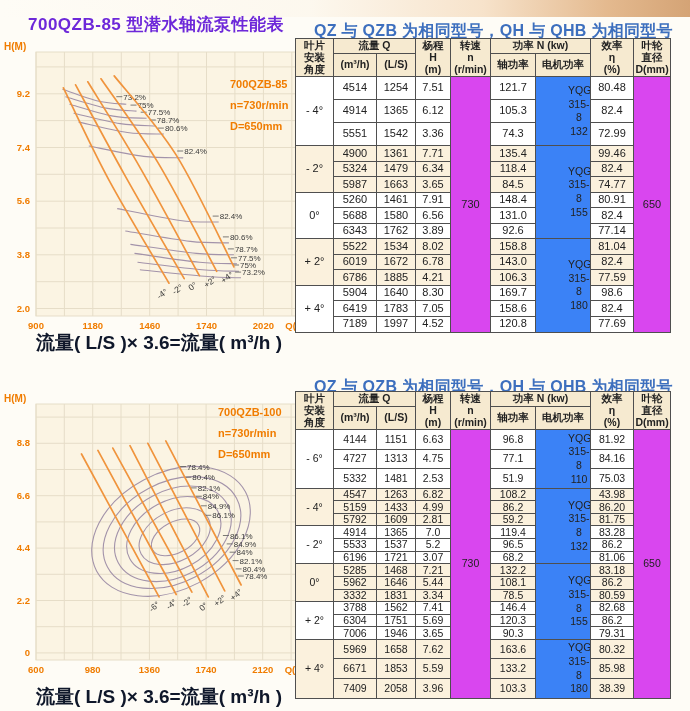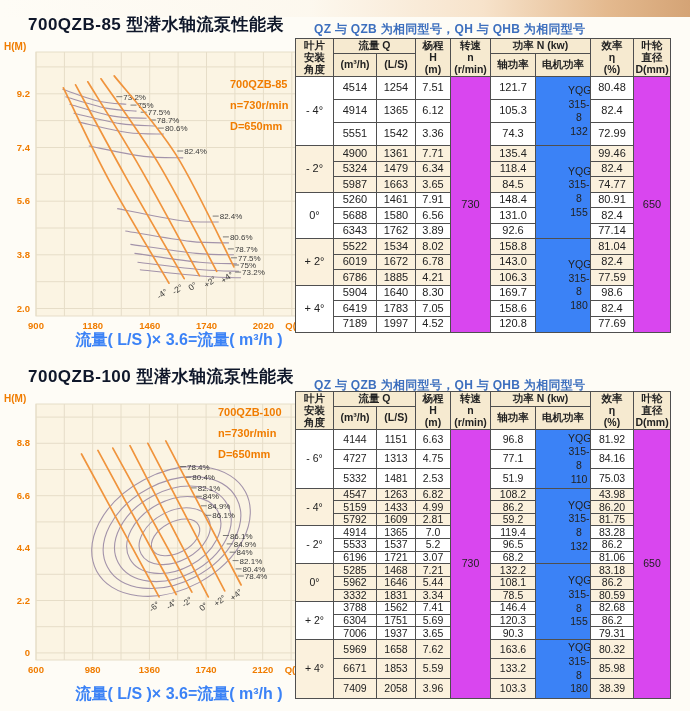--- a/index.html
+++ b/index.html
@@ -1,25 +1,25 @@
 <!DOCTYPE html>
 <html><head>
 <meta charset="utf-8">
 <style>
   html,body{margin:0;padding:0;}
   .page{position:relative;width:690px;height:711px;background:#fefcf6;overflow:hidden;
         font-family:"Liberation Sans",sans-serif;}
   .top-band{position:absolute;top:0;left:0;width:690px;height:17px;
         background:linear-gradient(90deg,rgba(255,255,255,0) 0%,rgba(246,225,195,0.15) 45%,
         rgba(238,196,150,0.45) 70%,rgba(219,163,108,0.75) 88%,rgba(205,148,95,0.85) 100%);}
-  .sec-title{position:absolute;color:#0f172a;font-weight:bold;font-size:17px;letter-spacing:0.5px;white-space:nowrap;}
-  .note{position:absolute;color:#3d6fbe;font-size:12px;font-weight:bold;letter-spacing:0.3px;white-space:nowrap;}
+  .sec-title{position:absolute;color:#6d28d9;font-weight:bold;font-size:17px;letter-spacing:0.5px;white-space:nowrap;}
+  .note{position:absolute;color:#3d6fbe;font-size:16px;font-weight:bold;letter-spacing:0.3px;white-space:nowrap;}
   .chart-svg{position:absolute;left:0;}
-  .xlabel{position:absolute;left:28px;width:302px;text-align:center;color:#3b82f6;
-          font-weight:bold;font-size:16px;white-space:nowrap;}
+  .xlabel{position:absolute;left:8px;width:302px;text-align:center;color:#0f172a;
+          font-weight:bold;font-size:19px;white-space:nowrap;}
   .twrap{position:absolute;left:295px;width:375px;}
   table{border-collapse:collapse;table-layout:fixed;width:375px;height:100%;border:1.5px solid #4f4f4f;}
   th,td{border:1px solid #4f4f4f;text-align:center;vertical-align:middle;overflow:hidden;color:#222;}
   th{background:#f6ead0;font-size:10.5px;font-weight:bold;white-space:pre-line;line-height:1.12;padding:1px 0;}
   td{font-size:11px;padding:0;line-height:1.05;}
   .t2 td{font-size:10.5px;}
   .rw{background:#ffffff;}
   .rc{background:#fbf1dd;}
   .wcell{background:#d946ef;}
   .mcell{background:#3b82f6;white-space:pre-line;font-size:10.5px;line-height:1.3;padding-left:32px;}
@@ -276,21 +276,20 @@
             <td class="rw">7189</td>
             <td class="rw">1997</td>
             <td class="rw">4.52</td>
             <td class="rw">120.8</td>
             <td class="rw">77.69</td>
           </tr>
         </tbody>
       </table>
     </div>
 
-  <div class="sec-title" style="left:28px;top:365px;">700QZB-100 型潜水轴流泵性能表</div>
   <div class="note" style="left:314px;top:377px;">QZ 与 QZB 为相同型号，QH 与 QHB 为相同型号</div>
   <svg id="chart2" class="chart-svg" style="top:394px;" width="315" height="288">
       <rect x="36" y="10" width="270" height="256" fill="#fbf4e3" stroke="#e6ddc8" stroke-width="1"></rect>
       <line x1="36.0" y1="10" x2="36.0" y2="266" stroke="#e6ddc8" stroke-width="1"></line>
       <line x1="64.3" y1="10" x2="64.3" y2="266" stroke="#e6ddc8" stroke-width="1"></line>
       <line x1="92.7" y1="10" x2="92.7" y2="266" stroke="#e6ddc8" stroke-width="1"></line>
       <line x1="121.0" y1="10" x2="121.0" y2="266" stroke="#e6ddc8" stroke-width="1"></line>
       <line x1="149.4" y1="10" x2="149.4" y2="266" stroke="#e6ddc8" stroke-width="1"></line>
       <line x1="177.7" y1="10" x2="177.7" y2="266" stroke="#e6ddc8" stroke-width="1"></line>
       <line x1="206.1" y1="10" x2="206.1" y2="266" stroke="#e6ddc8" stroke-width="1"></line>
@@ -516,21 +515,21 @@
           </tr>
           <tr>
             <td class="rw">6304</td>
             <td class="rw">1751</td>
             <td class="rw">5.69</td>
             <td class="rw">120.3</td>
             <td class="rw">86.2</td>
           </tr>
           <tr>
             <td class="rw">7006</td>
-            <td class="rw">1937</td>
+            <td class="rw">1946</td>
             <td class="rw">3.65</td>
             <td class="rw">90.3</td>
             <td class="rw">79.31</td>
           </tr>
           <tr>
             <td rowspan="3" class="rc">+ 4°</td>
             <td class="rc">5969</td>
             <td class="rc">1658</td>
             <td class="rc">7.62</td>
             <td class="rc">163.6</td>

